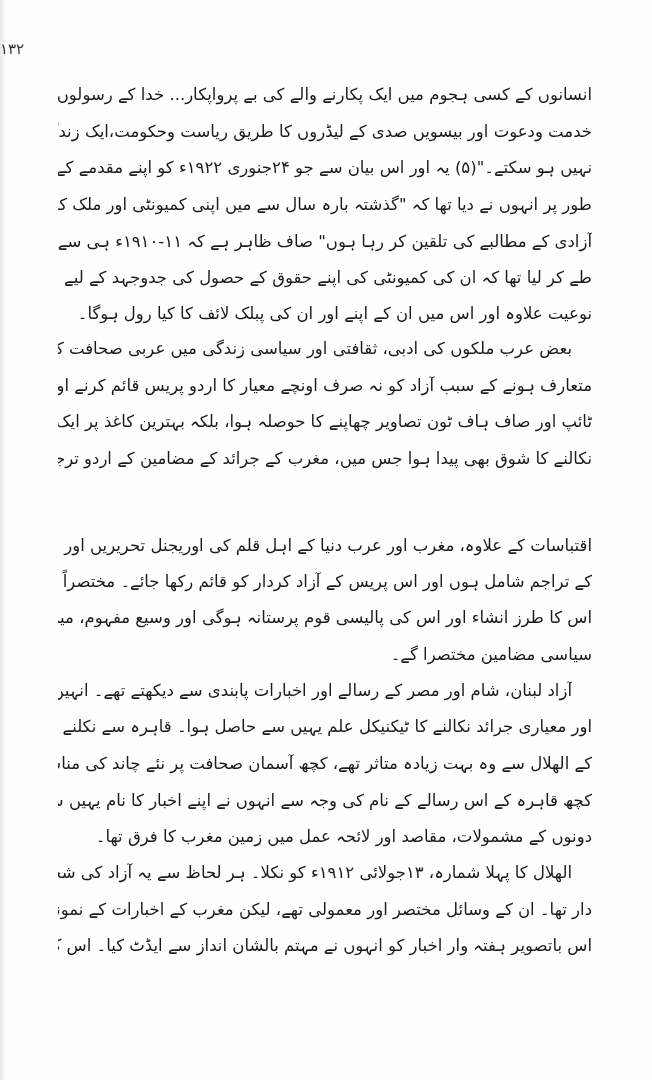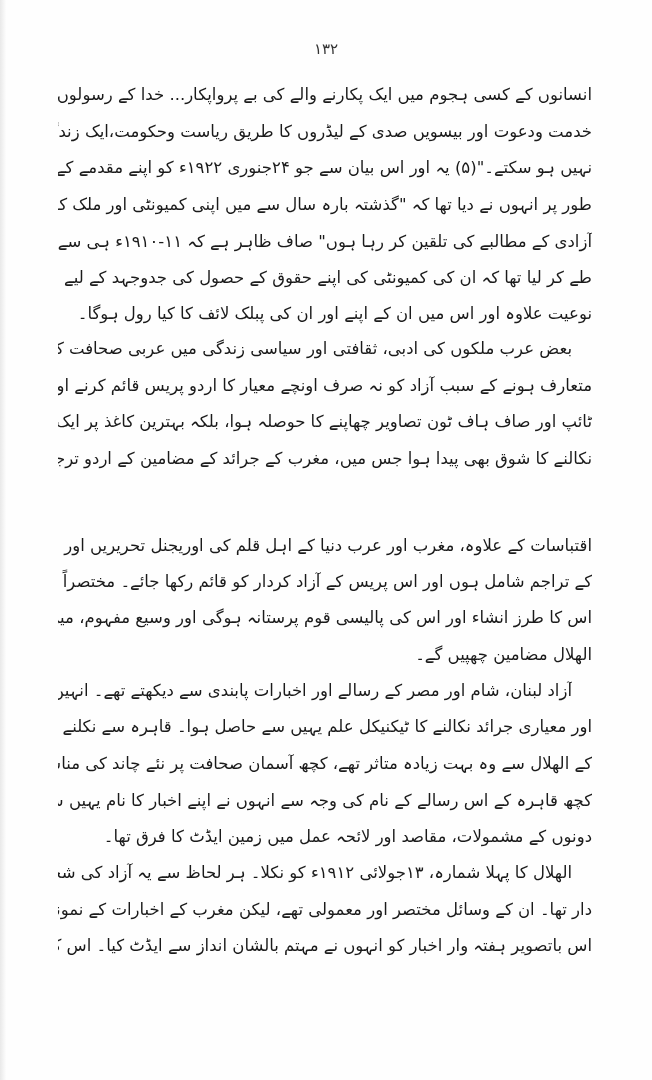--- a/index.html
+++ b/index.html
@@ -1,18 +1,18 @@
 <!DOCTYPE html>
 <html><head>
 <meta charset="utf-8">
 <style>
   html, body { margin:0; padding:0; }
   body { width:652px; height:1080px; background:#fdfdfd; position:relative; overflow:hidden; }
   .page { position:absolute; left:0; top:0; width:652px; height:1080px; background:#fefefe; }
-  .page-number { position:absolute; top:40px; left:0; width:652px; text-align:center;
+  .page-number { position:absolute; top:40px; left:0; width:652px; 
     font-family:"DejaVu Sans", sans-serif; font-size:15px; color:#333; letter-spacing:1px; }
   .line { position:absolute; left:58px; width:534px; height:30px; direction:rtl;
     font-family:"DejaVu Sans", sans-serif; font-size:16.5px; color:#1a1a1a;
     text-align:justify; text-align-last:justify; white-space:nowrap; overflow:hidden; line-height:30px; }
   .line.last { text-align-last:right; }
   .line.indent { width:514px; }
   .left-edge { position:absolute; left:0; top:0; width:6px; height:1080px;
     background:linear-gradient(to right, #e9e9e9, #fdfdfd); }
 </style>
 </head>
@@ -30,24 +30,24 @@
   <div class="line" style="top:263px">طے کر لیا تھا کہ ان کی کمیونٹی کی اپنے حقوق کے حصول کی جدوجہد کے لیے ان کے مشن کی کیا</div>
   <div class="line last" style="top:299px">نوعیت علاوہ اور اس میں ان کے اپنے اور ان کی پبلک لائف کا کیا رول ہوگا۔</div>
 
   <div class="line indent" style="top:334px">بعض عرب ملکوں کی ادبی، ثقافتی اور سیاسی زندگی میں عربی صحافت کے رول سے</div>
   <div class="line" style="top:371px">متعارف ہونے کے سبب آزاد کو نہ صرف اونچے معیار کا اردو پریس قائم کرنے اور اچھے اردو</div>
   <div class="line" style="top:407px">ٹائپ اور صاف ہاف ٹون تصاویر چھاپنے کا حوصلہ ہوا، بلکہ بہترین کاغذ پر ایک ممتاز ہفتہ وار</div>
   <div class="line" style="top:444px">نکالنے کا شوق بھی پیدا ہوا جس میں، مغرب کے جرائد کے مضامین کے اردو ترجموں کے</div>
   <div class="line" style="top:531px;">اقتباسات کے علاوہ، مغرب اور عرب دنیا کے اہل قلم کی اوریجنل تحریریں اور ان کے مضامین</div>
   <div class="line" style="top:567px">کے تراجم شامل ہوں اور اس پریس کے آزاد کردار کو قائم رکھا جائے۔ مختصراً یہ کہ بنیادی طور پر</div>
   <div class="line" style="top:603px">اس کا طرز انشاء اور اس کی پالیسی قوم پرستانہ ہوگی اور وسیع مفہوم، میں اس میں اسلامی، ادبی اور</div>
-  <div class="line last" style="top:640px">الھلال مضامین چھپیں گے۔</div>
+  <div class="line last" style="top:640px">سیاسی مضامین مختصرا گے۔</div>
 
   <div class="line indent" style="top:676px">آزاد لبنان، شام اور مصر کے رسالے اور اخبارات پابندی سے دیکھتے تھے۔ انہیں اچھے</div>
   <div class="line" style="top:712px">اور معیاری جرائد نکالنے کا ٹیکنیکل علم یہیں سے حاصل ہوا۔ قاہرہ سے نکلنے والے جرجی زیدان</div>
   <div class="line" style="top:749px">کے الھلال سے وہ بہت زیادہ متاثر تھے، کچھ آسمان صحافت پر نئے چاند کی مناسبت سے اور</div>
   <div class="line" style="top:786px">کچھ قاہرہ کے اس رسالے کے نام کی وجہ سے انہوں نے اپنے اخبار کا نام یہیں سے لیا۔ لیکن</div>
-  <div class="line last" style="top:822px">دونوں کے مشمولات، مقاصد اور لائحہ عمل میں زمین ایڈٹ کا فرق تھا۔</div>
+  <div class="line last" style="top:822px">دونوں کے مشمولات، مقاصد اور لائحہ عمل میں زمین مغرب کا فرق تھا۔</div>
 
   <div class="line indent" style="top:858px">الھلال کا پہلا شمارہ، ۱۳جولائی ۱۹۱۲ء کو نکلا۔ ہر لحاظ سے یہ آزاد کی شخصیت کا آئینہ</div>
   <div class="line" style="top:895px">دار تھا۔ ان کے وسائل مختصر اور معمولی تھے، لیکن مغرب کے اخبارات کے نمونے پر اردو کے</div>
   <div class="line" style="top:931px">اس باتصویر ہفتہ وار اخبار کو انہوں نے مہتم بالشان انداز سے ایڈٹ کیا۔ اس کام میں بڑے عالم</div>
 </div>
 
 </body></html>

